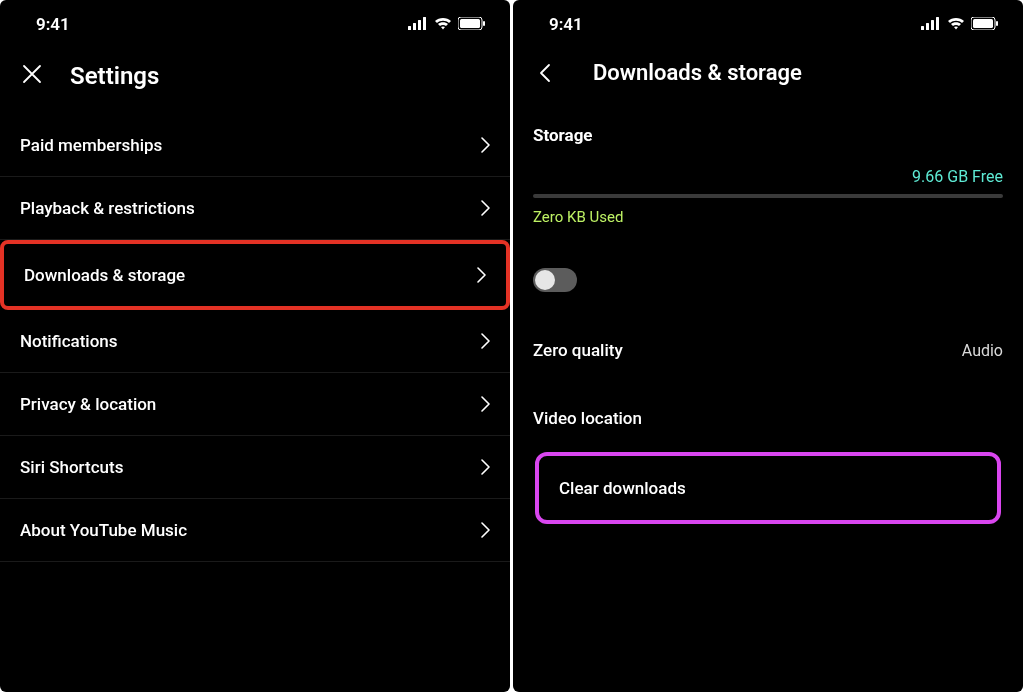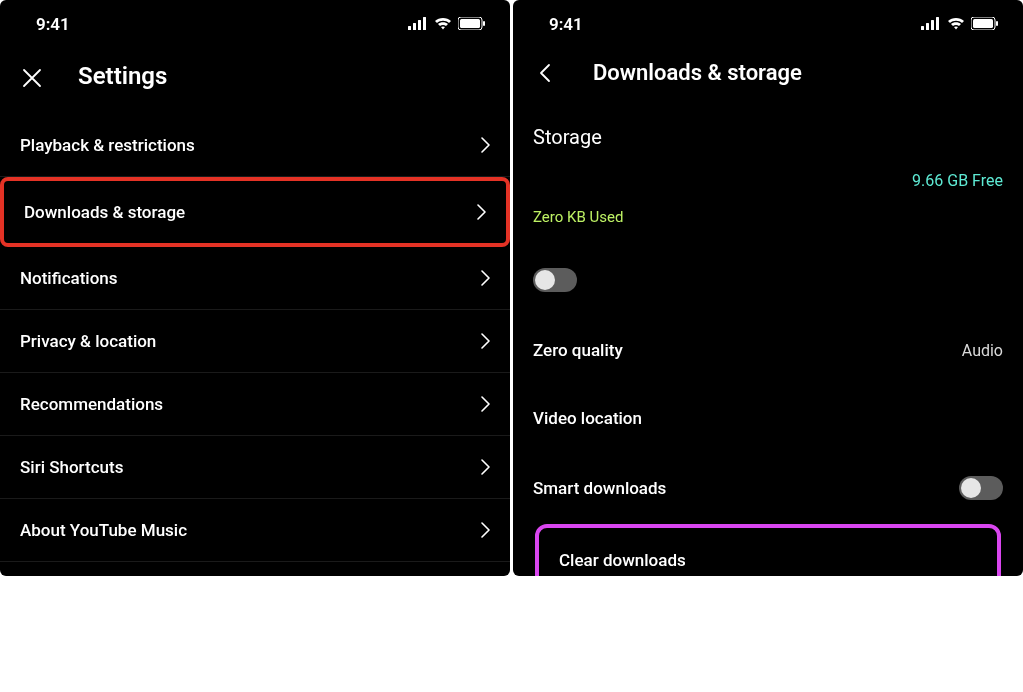--- a/index.html
+++ b/index.html
@@ -7,44 +7,44 @@
       background: #fff;
       font-family: -apple-system, BlinkMacSystemFont, "Segoe UI", Roboto, sans-serif;
       display: flex;
       gap: 3px;
       width: 1023px;
       height: 692px;
       overflow: hidden;
     }
     .screen {
       width: 510px;
-      height: 576px;
+      height: 692px;
       background: #000;
       color: #fff;
       display: flex;
       flex-direction: column;
       border-radius: 6px;
       overflow: hidden;
       position: relative;
     }
     .status-bar {
       display: flex;
       justify-content: space-between;
       align-items: center;
       padding: 14px 24px 8px 24px;
       font-size: 17px;
       font-weight: 600;
     }
     .status-time { padding-left: 12px; }
     .status-icons { display: flex; align-items: center; gap: 6px; }
     .header {
       display: flex;
-      align-items: flex-end;
+      align-items: flex-start;
       padding: 20px 20px 24px 20px;
-      gap: 34px;
+      gap: 26px;
     }
     .header-title {
       font-size: 24px;
       font-weight: 600;
     }
     .close-icon, .back-icon {
       width: 24px;
       height: 24px;
       display: flex;
       align-items: center;
@@ -67,22 +67,22 @@
       align-items: center;
       justify-content: center;
     }
     .highlight {
       border: 4px solid #e43225;
       border-radius: 8px;
       margin: 0;
     }
     
     .section-title {
-      font-size: 20px;
-      font-weight: 400;
+      font-size: 17px;
+      font-weight: 700;
       padding: 18px 20px 22px 20px;
     }
     .storage-row {
       padding: 0 20px 8px 20px;
       text-align: right;
       font-size: 16px;
       color: #5eead4;
     }
     .storage-bar {
       margin: 0 20px;
@@ -179,20 +179,28 @@
     <span class="close-icon">
       <svg width="20" height="20" viewBox="0 0 20 20">
           <path d="M2 2 L18 18 M18 2 L2 18" stroke="#fff" stroke-width="1.8" stroke-linecap="round"></path>
         </svg>
     </span>
     <span class="header-title">Settings</span>
   </div>
 
   <div class="list">
     <div class="list-item">
+      <span>Paid memberships</span>
+      <span class="chevron">
+          <svg width="9" height="16" viewBox="0 0 9 16">
+            <path d="M1 1 L8 8 L1 15" stroke="#fff" stroke-width="1.6" fill="none" stroke-linecap="round" stroke-linejoin="round"></path>
+          </svg>
+        </span>
+    </div>
+    <div class="list-item">
       <span>Playback &amp; restrictions</span>
       <span class="chevron">
           <svg width="9" height="16" viewBox="0 0 9 16">
             <path d="M1 1 L8 8 L1 15" stroke="#fff" stroke-width="1.6" fill="none" stroke-linecap="round" stroke-linejoin="round"></path>
           </svg>
         </span>
     </div>
     <div class="list-item highlight">
       <span>Downloads &amp; storage</span>
       <span class="chevron">
@@ -204,28 +212,20 @@
     <div class="list-item">
       <span>Notifications</span>
       <span class="chevron">
           <svg width="9" height="16" viewBox="0 0 9 16">
             <path d="M1 1 L8 8 L1 15" stroke="#fff" stroke-width="1.6" fill="none" stroke-linecap="round" stroke-linejoin="round"></path>
           </svg>
         </span>
     </div>
     <div class="list-item">
       <span>Privacy &amp; location</span>
-      <span class="chevron">
-          <svg width="9" height="16" viewBox="0 0 9 16">
-            <path d="M1 1 L8 8 L1 15" stroke="#fff" stroke-width="1.6" fill="none" stroke-linecap="round" stroke-linejoin="round"></path>
-          </svg>
-        </span>
-    </div>
-    <div class="list-item">
-      <span>Recommendations</span>
       <span class="chevron">
           <svg width="9" height="16" viewBox="0 0 9 16">
             <path d="M1 1 L8 8 L1 15" stroke="#fff" stroke-width="1.6" fill="none" stroke-linecap="round" stroke-linejoin="round"></path>
           </svg>
         </span>
     </div>
     <div class="list-item">
       <span>Siri Shortcuts</span>
       <span class="chevron">
           <svg width="9" height="16" viewBox="0 0 9 16">
@@ -293,25 +293,19 @@
 
   <div class="setting-row">
     <span>Zero quality</span>
     <span class="setting-value">Audio</span>
   </div>
 
   <div class="setting-row">
     <span>Video location</span>
   </div>
 
-  <div class="setting-row">
-    <span>Smart downloads</span>
-    <span class="toggle">
-        <span class="toggle-knob"></span>
-      </span>
-  </div>
 
   <div class="highlight-right">
     <div class="clear-row">
       <span>Clear downloads</span>
     </div>
   </div>
 </div>
 
 </body></html>

